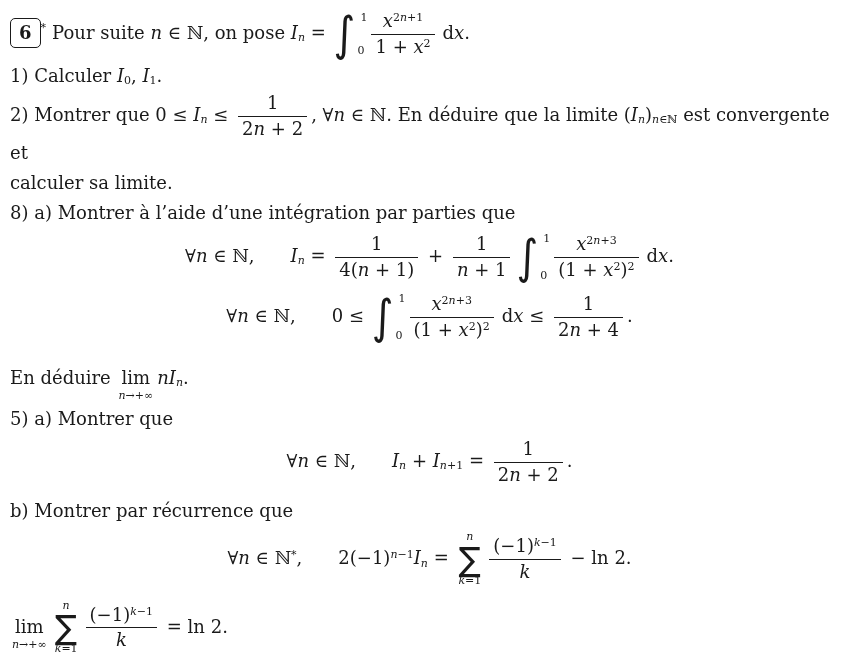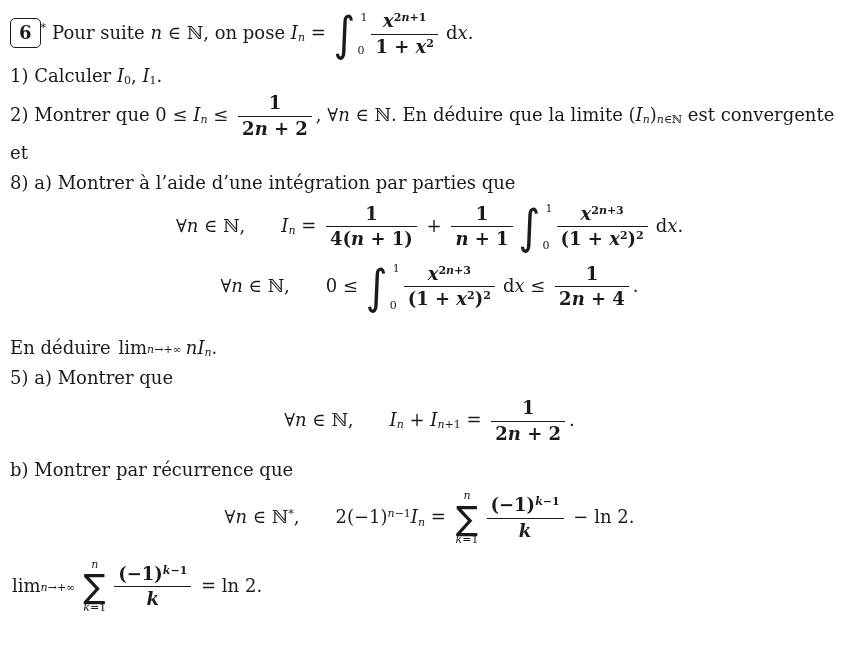--- a/index.html
+++ b/index.html
@@ -11,30 +11,30 @@
     font-size:18px; color:#1a1a1a; background:#ffffff;
   }
   .line { line-height:1.4; margin-bottom:5px; }
   .disp { text-align:center; line-height:1; margin:8px 0 12px; }
   i { font-style:italic; }
   sup, sub { font-size:11px; line-height:0; }
   sup { vertical-align:0.55em; }
   sub { vertical-align:-0.2em; }
   .box6 { display:inline-block; border:1.5px solid currentColor; border-radius:5px; padding:1px 8px 2px; font-weight:700; }
   sup.star { vertical-align:0.7em; margin-right:0.55em; }
-  .frac { display:inline-block; vertical-align:middle; text-align:center; margin:0 4px; line-height:1.15;font-weight:bold; }
+  .frac { display:inline-block; vertical-align:middle; text-align:center; margin:0 4px; line-height:1.15; }
   .frac > .num { display:block; padding:0 4px 2px; }
   .frac > .den { display:block; border-top:1.3px solid currentColor; padding:2px 4px 0; }
   .int { display:inline-flex; align-items:center; vertical-align:middle; margin:0 3px 0 2px; }
   .isign { font-family:"DejaVu Sans","Liberation Sans",sans-serif; font-size:42px; line-height:0.95; transform:scaleY(1.12); }
   .ilims { display:inline-flex; flex-direction:column; justify-content:space-between; height:48px; font-size:11px; margin-left:2px; }
   .iup { transform:translateX(3px); }
   .sum { display:inline-flex; flex-direction:column; align-items:center; vertical-align:middle; margin:0 4px; font-size:11px; line-height:1.15; }
   .ssign { font-family:"DejaVu Sans","Liberation Sans",sans-serif; font-size:33px; line-height:0.95; }
-  .lim { display:inline-flex; flex-direction:row; align-items:center; margin:16px 4px 0 2px; line-height:1; }
+  .lim { display:inline-flex; flex-direction:column; align-items:center; margin:16px 4px 0 2px; line-height:1; }
   .llo { font-size:11px; margin-top:3px; }
   .dx { margin-left:0.22em; }
   .qgap { display:inline-block; width:2em; }
 </style>
 </head>
 <body style="background: rgb(255, 255, 255);">
 
 <div class="page" style="background: rgb(255, 255, 255); color: rgb(26, 26, 26);">
 
   <div class="line">
@@ -46,20 +46,23 @@
         </span>
       </span><span class="frac"><span class="num"><i>x</i><sup><span>2</span><i>n</i><span>+1</span></sup></span><span class="den"><span>1 + </span><i>x</i><sup>2</sup></span></span><span class="dx">d</span><i>x</i><span>.</span>
   </div>
 
   <div class="line">
     <span>1) Calculer </span><i>I</i><sub>0</sub><span>, </span><i>I</i><sub>1</sub><span>.</span>
   </div>
 
   <div class="line">
     <span>2) Montrer que 0 ≤ </span><i>I</i><sub><i>n</i></sub><span> ≤ </span><span class="frac"><span class="num">1</span><span class="den"><span>2</span><i>n</i><span> + 2</span></span></span><span>, </span><span>∀</span><i>n</i><span> ∈ ℕ. En déduire que la limite (</span><i>I</i><sub><i>n</i></sub><span>)</span><sub><i>n</i><span>∈ℕ</span></sub><span> est convergente et</span>
+  </div>
+  <div class="line">
+    <span>calculer sa limite.</span>
   </div>
 
   <div class="line">
     <span>8) a) Montrer à l’aide d’une intégration par parties que</span>
   </div>
 
   <div class="disp">
     <span>∀</span><i>n</i><span> ∈ ℕ,</span><span class="qgap"></span><i>I</i><sub><i>n</i></sub><span> = </span><span class="frac"><span class="num">1</span><span class="den"><span>4(</span><i>n</i><span> + 1)</span></span></span><span> + </span><span class="frac"><span class="num">1</span><span class="den"><span></span><i>n</i><span> + 1</span></span></span><span class="int">
         <span class="isign">∫</span>
         <span class="ilims">

